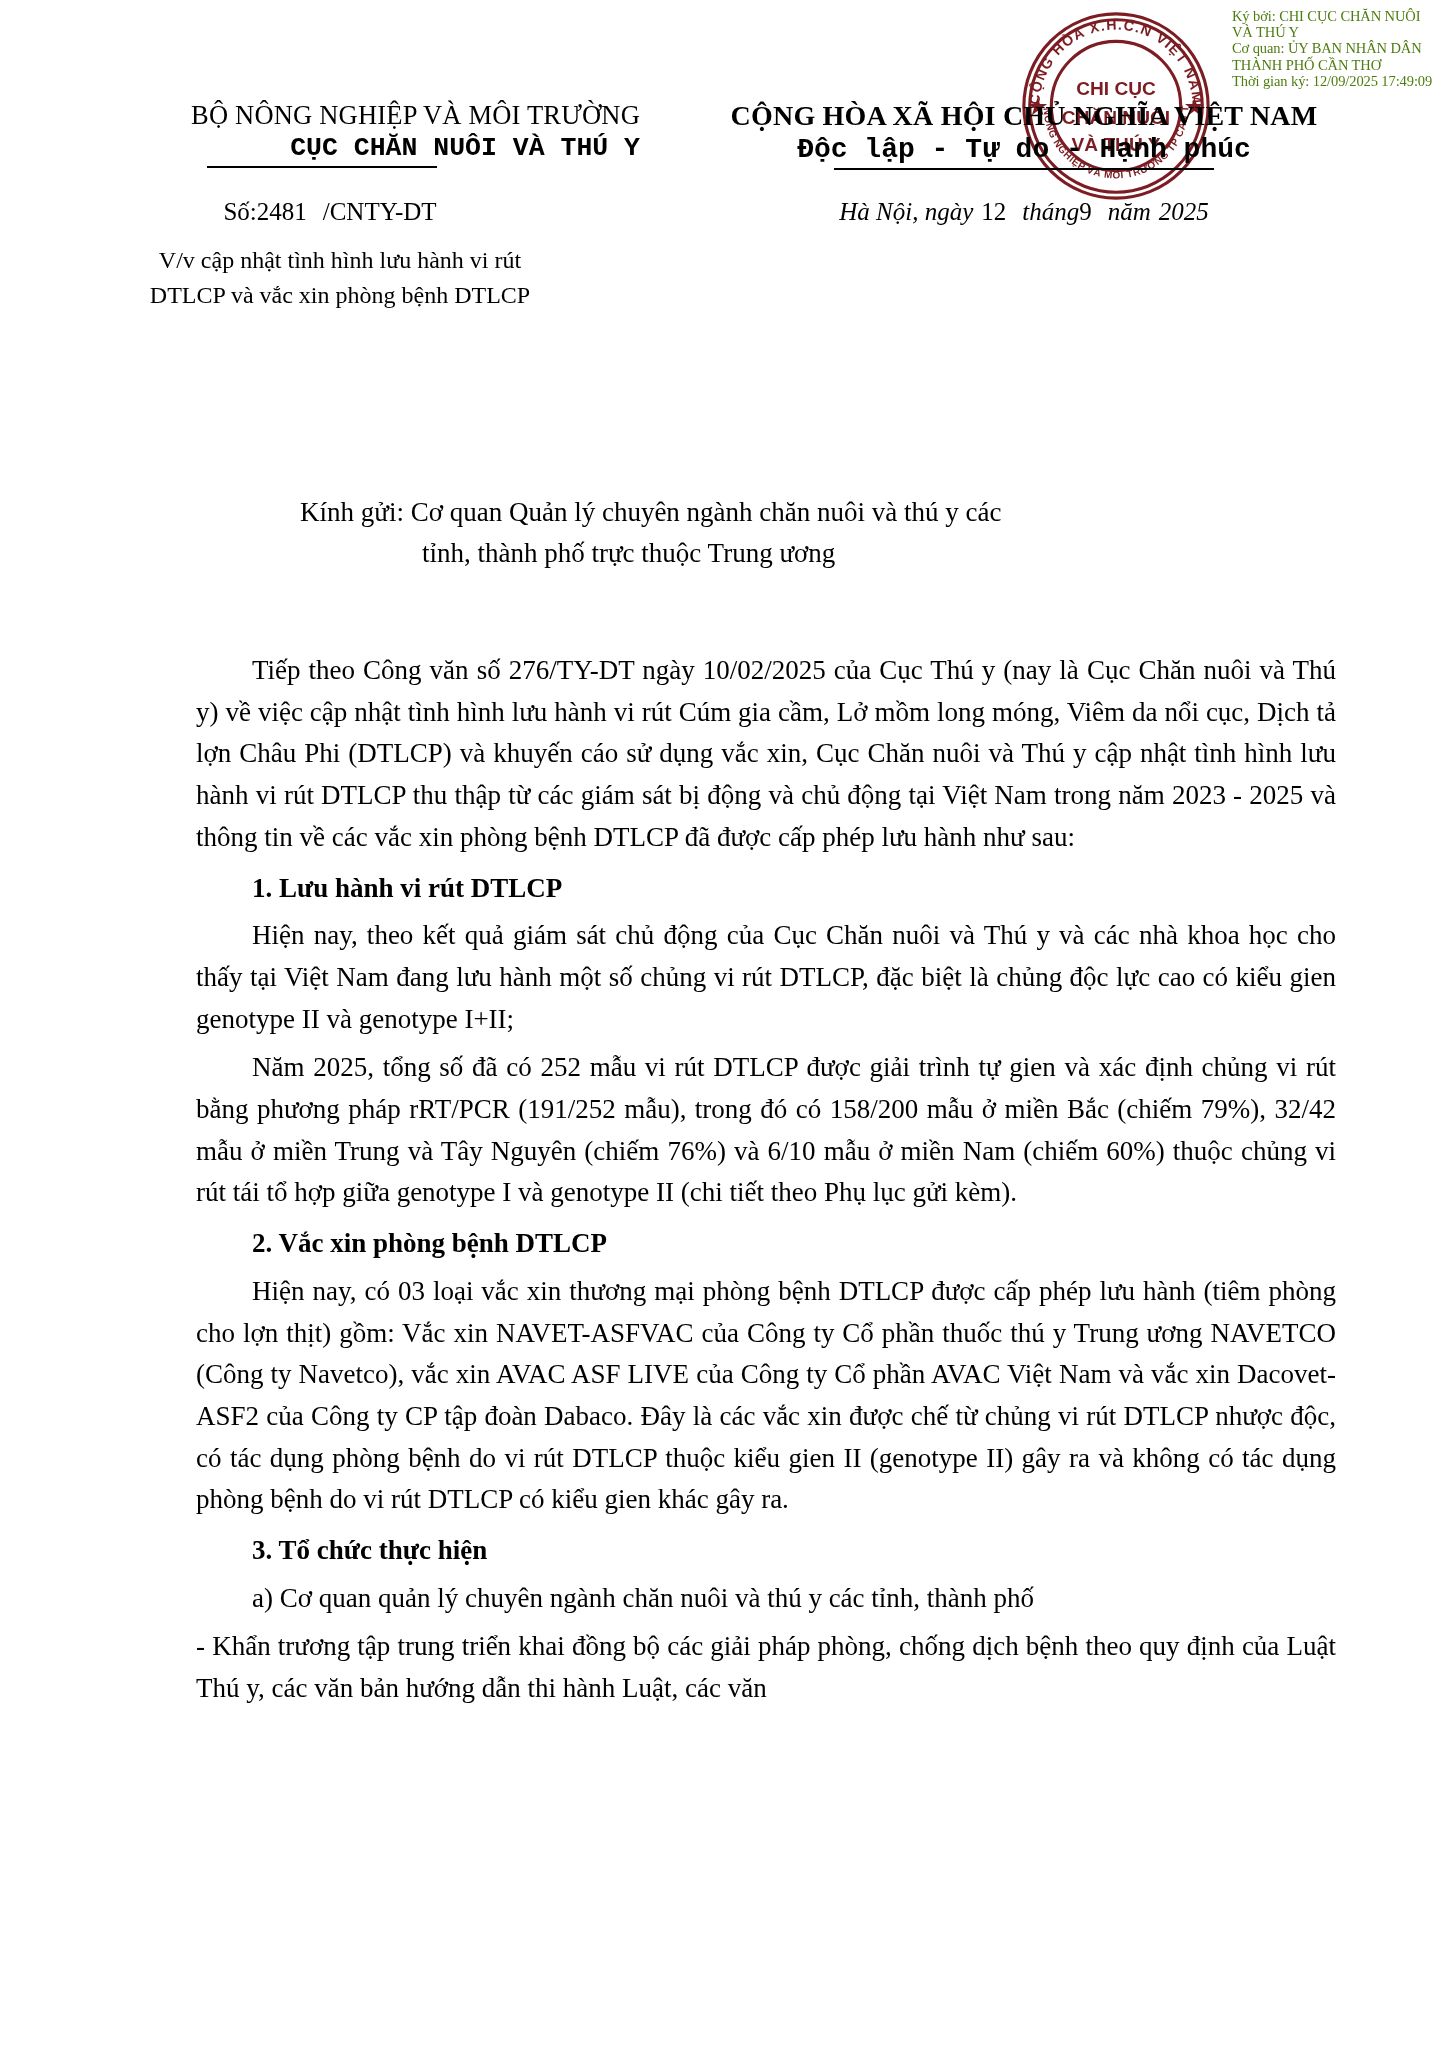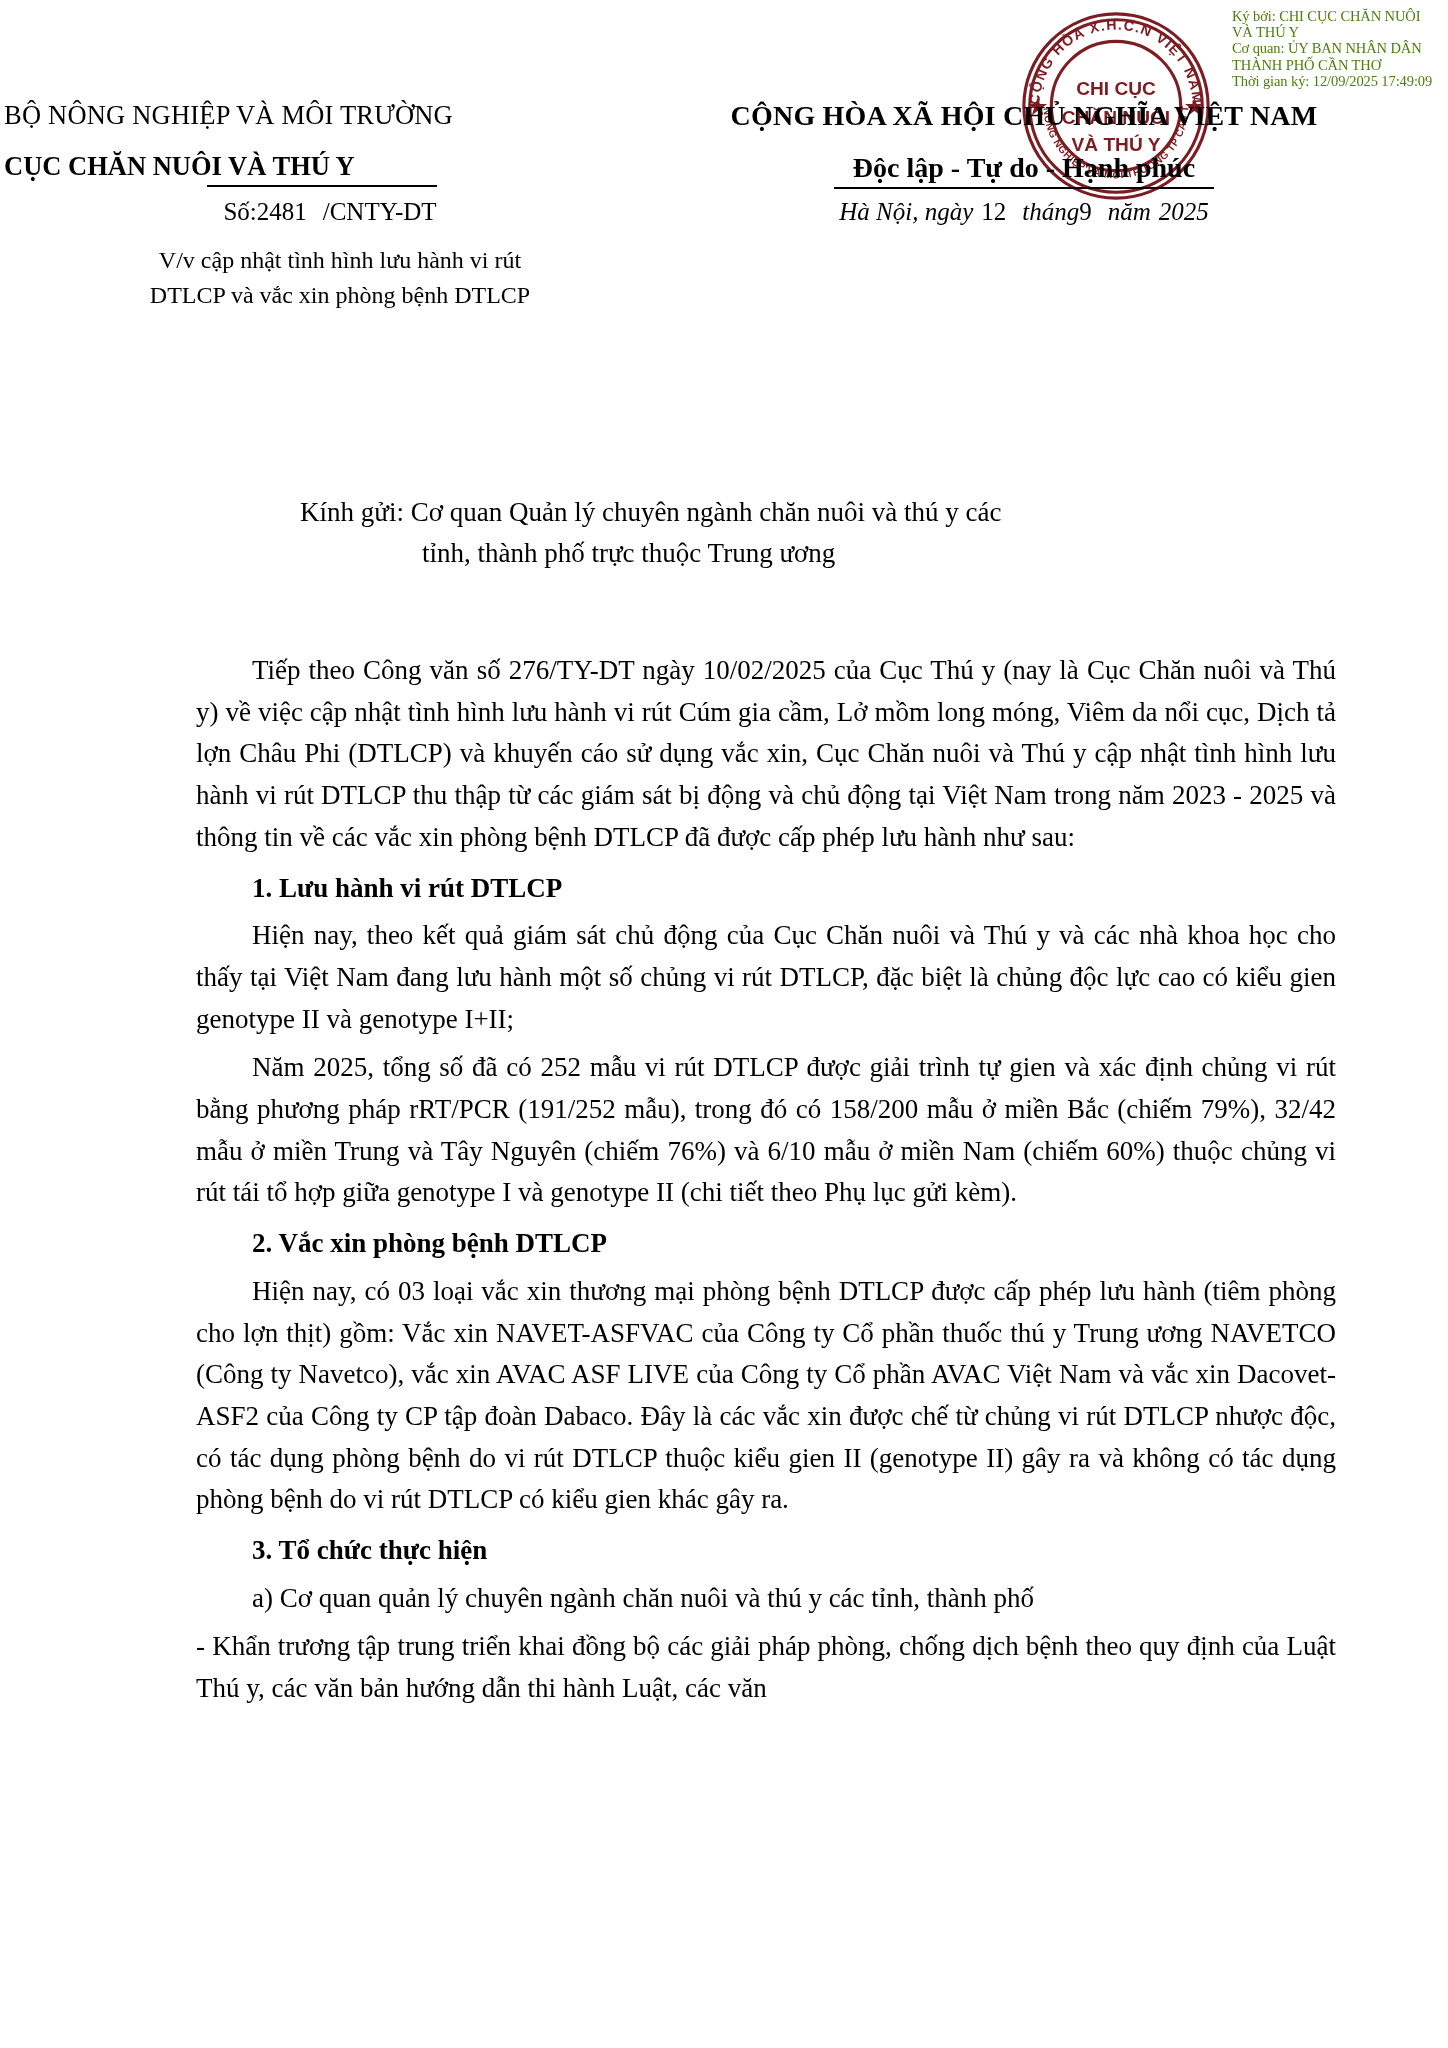--- a/index.html
+++ b/index.html
@@ -49,41 +49,42 @@
   
   .hdr {
     position: absolute;
     top: 100px;
     left: 0;
     width: 1448px;
     display: flex;
   }
   .hdr-left {
     width: 640px;
-    text-align: left;
+    text-align: right;
     padding-left: 4px;
     box-sizing: border-box;
   }
   .hdr-right {
     width: 808px;
     text-align: center;
     box-sizing: border-box;
     padding-right: 40px;
   }
   .hdr-line1 {
     font-size: 26.5px;
     letter-spacing: 0.2px;
     white-space: nowrap;
   }
   .hdr-line2 {
     font-size: 26.5px;
     font-weight: bold;
-    margin-top: 20px;
+    margin-top: 2px;
     display: inline-block;
     white-space: nowrap;
+    font-family: Liberation Mono, monospace;
   }
   .hdr-right .hdr-line1 {
     font-weight: bold;
     font-size: 28px;
   }
   .hdr-right .hdr-line2 {
     font-weight: bold;
     font-size: 28px;
   }
   .rule {

